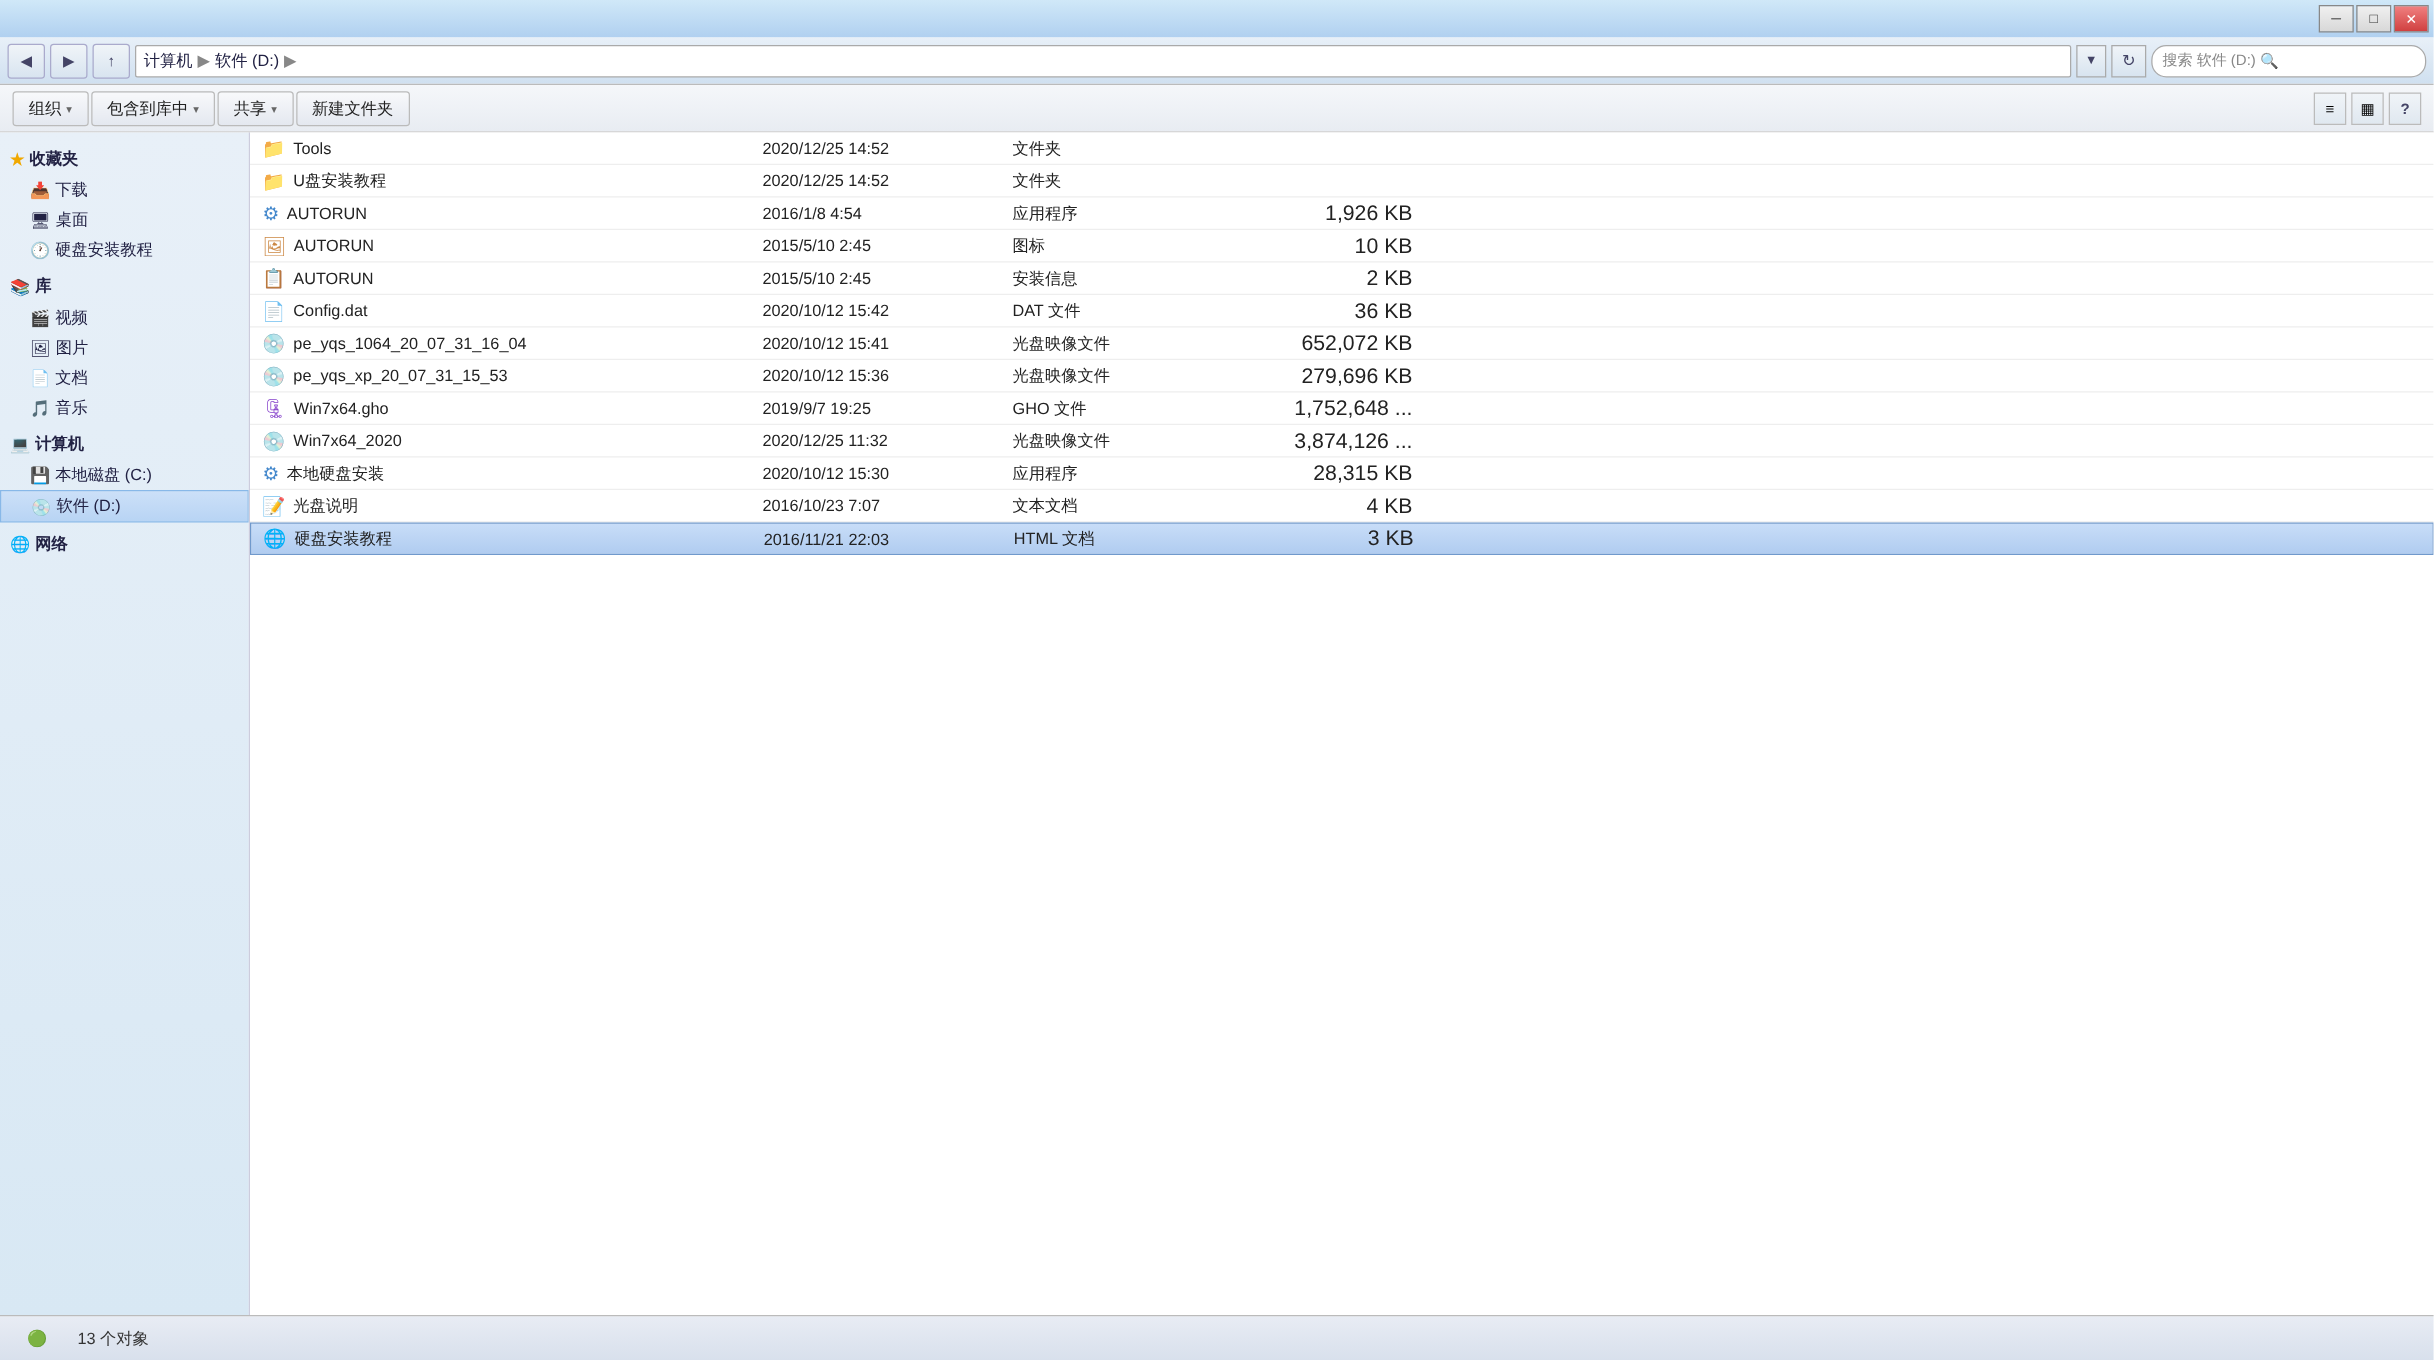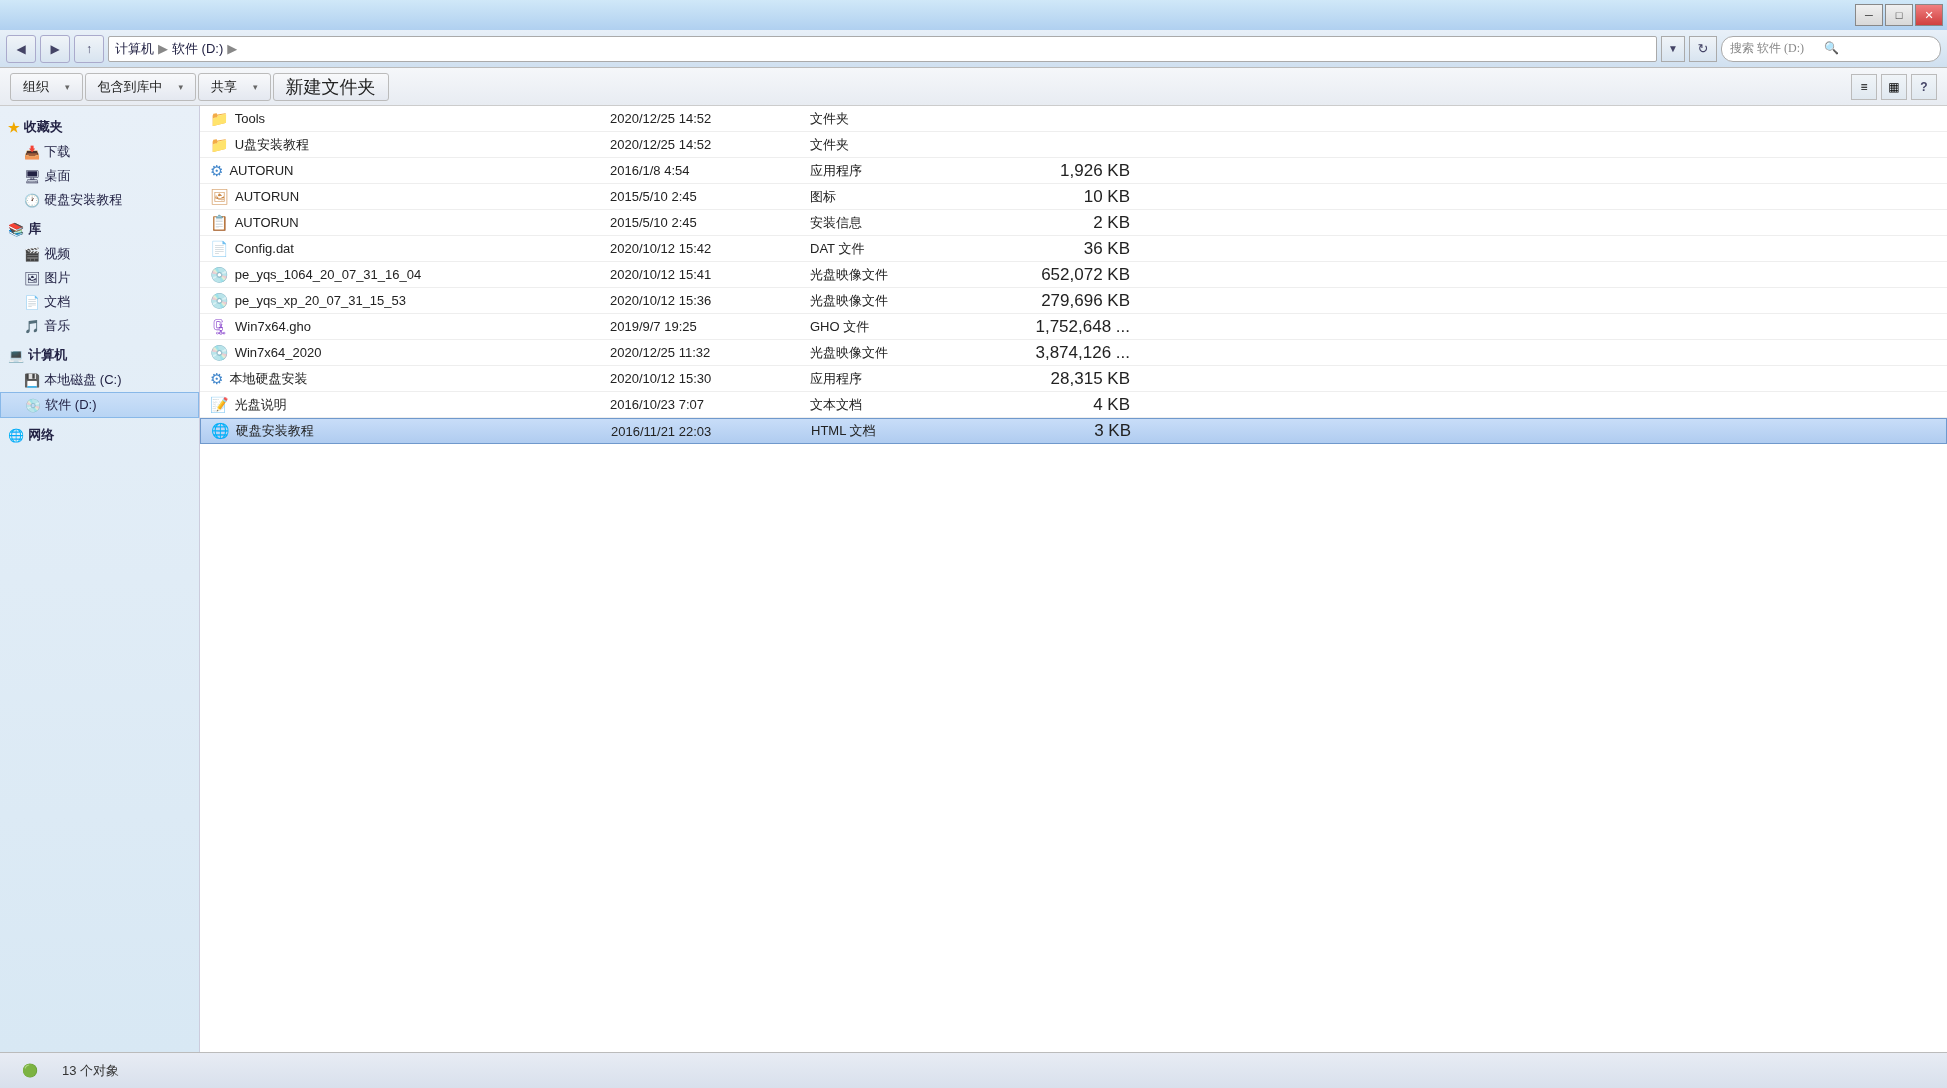--- a/index.html
+++ b/index.html
@@ -106,24 +106,23 @@
     }
     .search-box {
       width: 220px;
       height: 26px;
       border: 1px solid #aaa;
       border-radius: 12px;
       display: flex;
       align-items: center;
       padding: 0 8px;
       background: white;
-      gap: 20px;
+      gap: 4px;
       font-size: 12px;
       color: #888;
-      font-family: Liberation Serif, serif;
     }
 
     
     .toolbar {
       height: 38px;
       background: linear-gradient(to bottom, #f5f7fa, #e8ecf2);
       display: flex;
       align-items: center;
       padding: 0 10px;
       gap: 2px;
@@ -131,35 +130,34 @@
     }
     .toolbar-btn {
       padding: 4px 12px;
       height: 28px;
       background: linear-gradient(to bottom, #f8f9fb, #e4e8f0);
       border: 1px solid #bbb;
       border-radius: 3px;
       cursor: pointer;
       display: flex;
       align-items: center;
-      gap: 16px;
+      gap: 4px;
       font-size: 13px;
       color: #222;
     }
     .toolbar-btn .arrow { font-size: 9px; color: #666; }
     .toolbar-newfolder {
       padding: 4px 12px;
       height: 28px;
       background: linear-gradient(to bottom, #f8f9fb, #e4e8f0);
       border: 1px solid #bbb;
       border-radius: 3px;
       cursor: pointer;
       display: flex;
-      align-items: center;
-      font-size: 18px;
+      font-size: 13px;
       color: #222;
     }
 
     
     .main-layout {
       display: flex;
       height: calc(1088px - 30px - 38px - 38px - 36px);
     }
 
     

